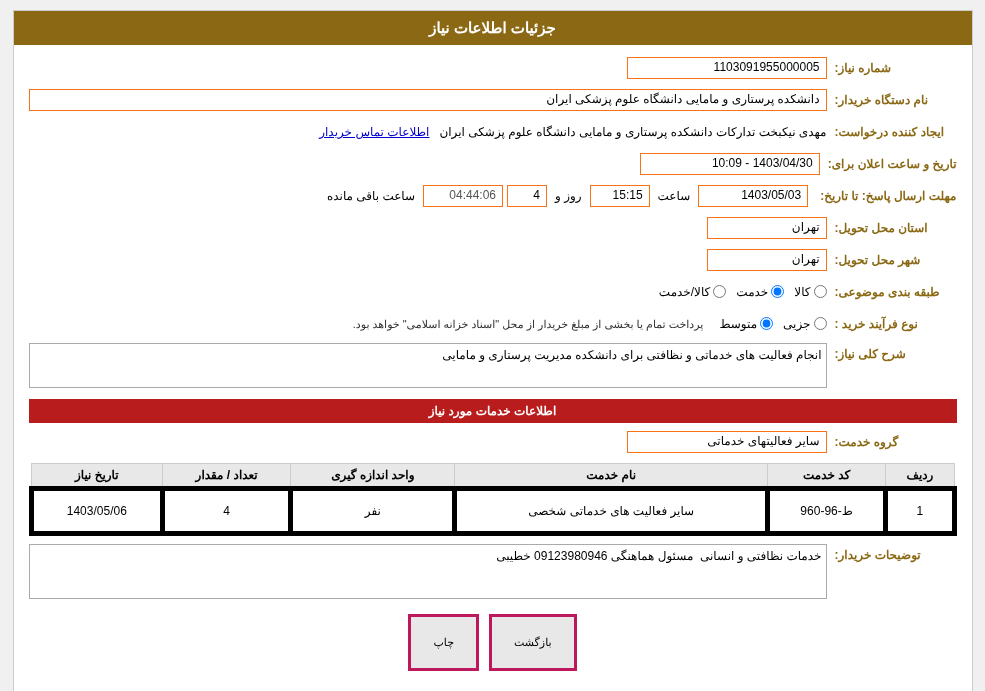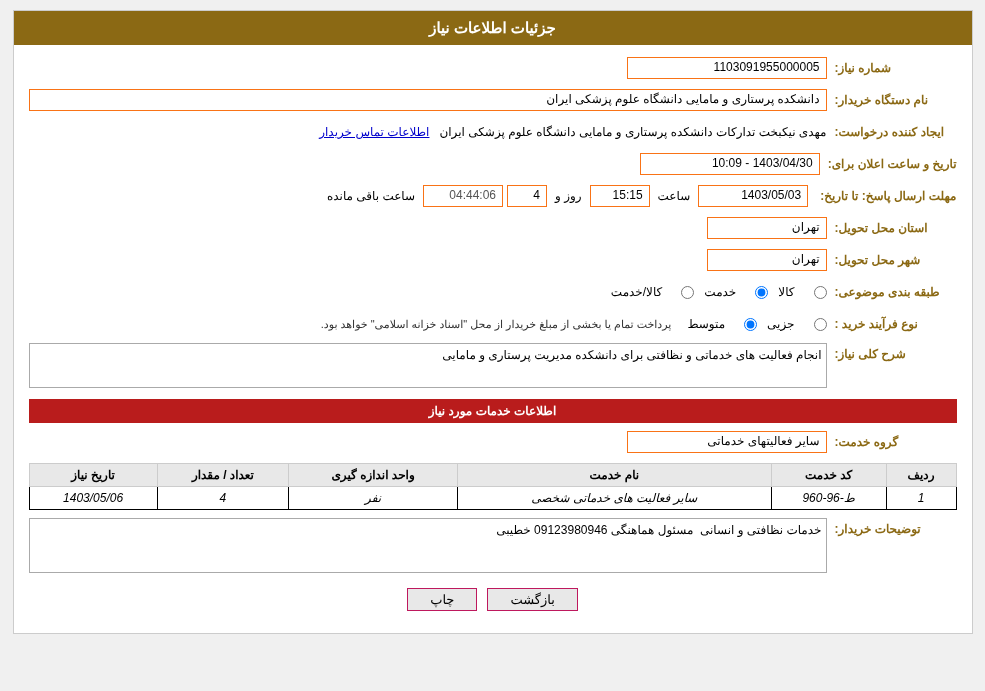--- a/index.html
+++ b/index.html
@@ -76,55 +76,54 @@
       font-size: 12px;
       direction: rtl;
     }
     .radio-group {
       display: flex;
       gap: 10px;
       align-items: center;
     }
     .radio-item {
       display: flex;
-      align-items: center;
-      gap: 19px;
+      align-items: flex-start;
+      gap: 3px;
     }
     .table-container {
       width: 100%;
       margin: 8px 0;
     }
     table {
       width: 100%;
       border-collapse: collapse;
       font-size: 12px;
     }
     table th {
       background: #e8e8e8;
       border: 1px solid #ccc;
       padding: 4px 6px;
       text-align: center;
     }
     table td {
-      border: 1px solid #000000;
-      padding: 4px 6px;
-      text-align: center;
-      font-style: italic;
+      border: 5px solid #000000;
+      padding: 13px 6px;
+      text-align: center;
     }
     .buttons-row {
       display: flex;
       justify-content: center;
       gap: 10px;
       margin: 12px 0;
     }
     .btn {
-      padding: 3px 22px;
-      border: 1px solid #be185d;
+      padding: 19px 22px;
+      border: 3px solid #be185d;
       cursor: pointer;
-      font-size: 13px;
+      font-size: 11px;
       font-family: Tahoma, Arial, sans-serif;
     }
     .btn-print {
       background: #e8e8e8;
     }
     .btn-back {
       background: #e8e8e8;
     }
     .main-wrapper {
       position: relative;

